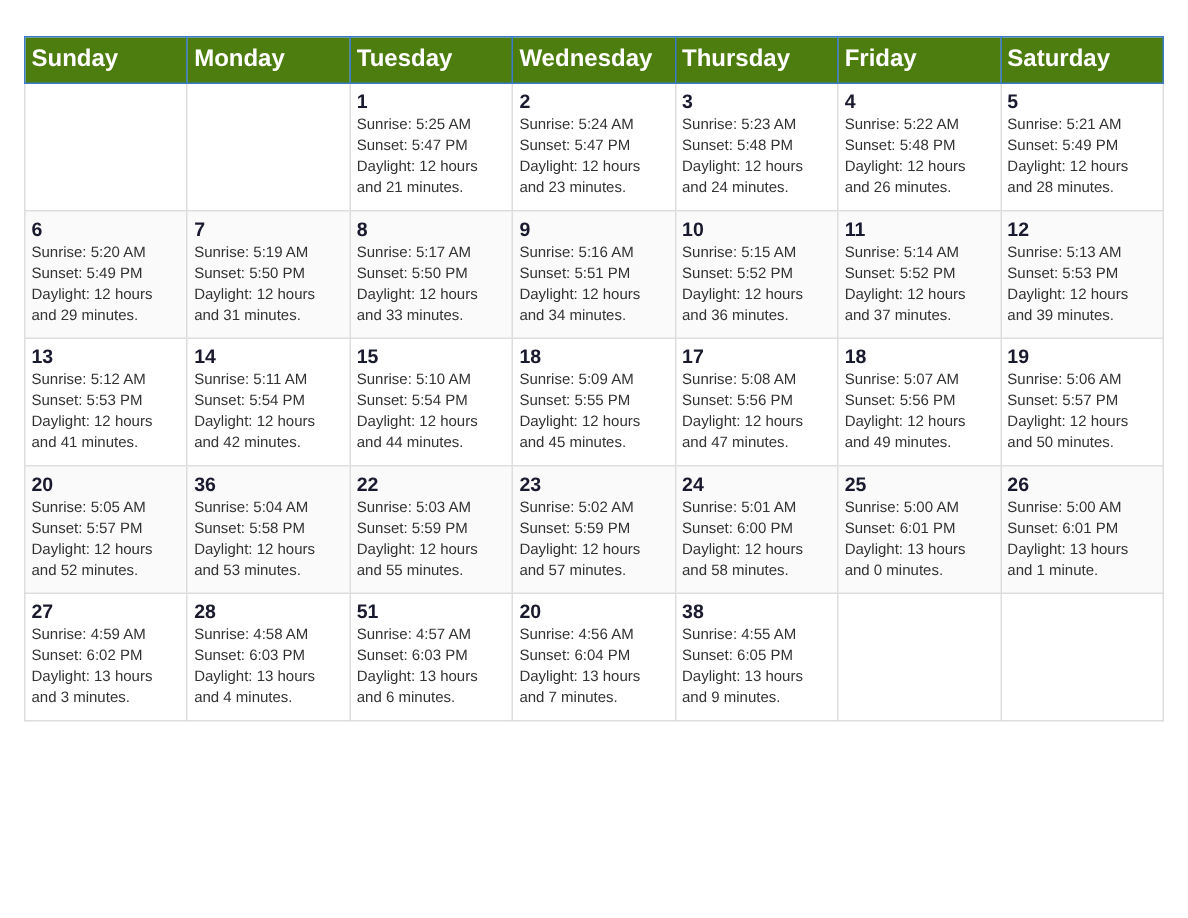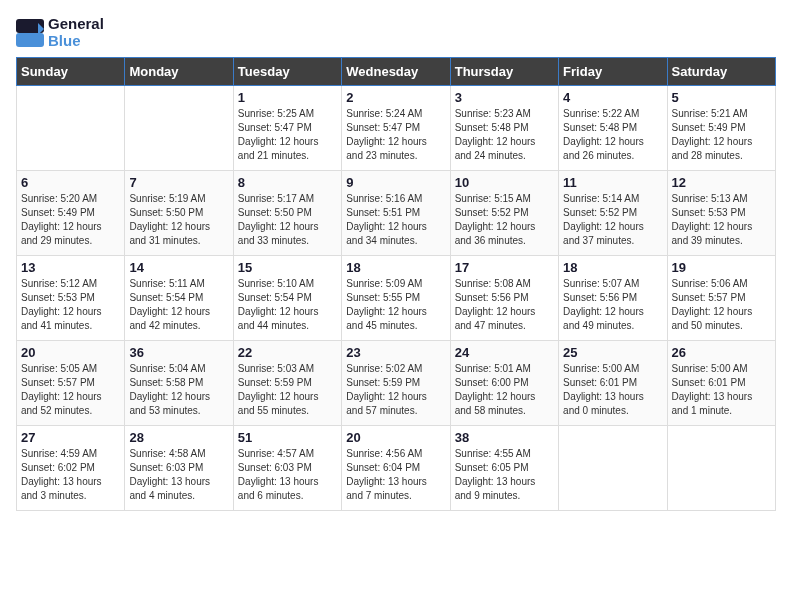--- a/index.html
+++ b/index.html
@@ -37,25 +37,25 @@
     .subtitle {
       font-size: 14px;
       color: #333;
     }
     table {
       width: 100%;
       border-collapse: collapse;
       font-size: 11px;
     }
     thead tr th {
-      background: #404040;
+      background: #4d7c0f;
       color: white;
       padding: 6px 4px;
       text-align: left;
-      font-size: 13px;
+      font-size: 16px;
       font-weight: bold;
       border: 1px solid #3a7bc8;
     }
     tbody tr td {
       border: 1px solid #ddd;
       vertical-align: top;
       padding: 4px;
       height: 85px;
       width: 108px;
     }
@@ -78,31 +78,20 @@
       background: #fafafa;
     }
     tbody tr:nth-child(odd) td {
       background: #ffffff;
     }
   </style>
 </head>
 <body>
 
 <div class="header">
-  <div class="logo">
-    <svg class="logo-icon" viewBox="0 0 28 28">
-      <rect x="0" y="0" width="28" height="14" fill="#1a1a2e" rx="3"></rect>
-      <rect x="0" y="14" width="28" height="14" fill="#4a90d9" rx="3"></rect>
-      <polygon points="22,4 28,10 22,16" fill="#4a90d9"></polygon>
-    </svg>
-    <div>
-      <div style="font-size:15px;font-weight:bold;color:#1a1a2e;line-height:1.1;">General</div>
-      <div style="font-size:15px;font-weight:bold;color:#4a90d9;line-height:1.1;">Blue</div>
-    </div>
-  </div>
   <div class="title-block">
   </div>
 </div>
 
 <table>
   <thead>
     <tr>
     <th>Sunday</th>
         <th>Monday</th>
         <th>Tuesday</th>

